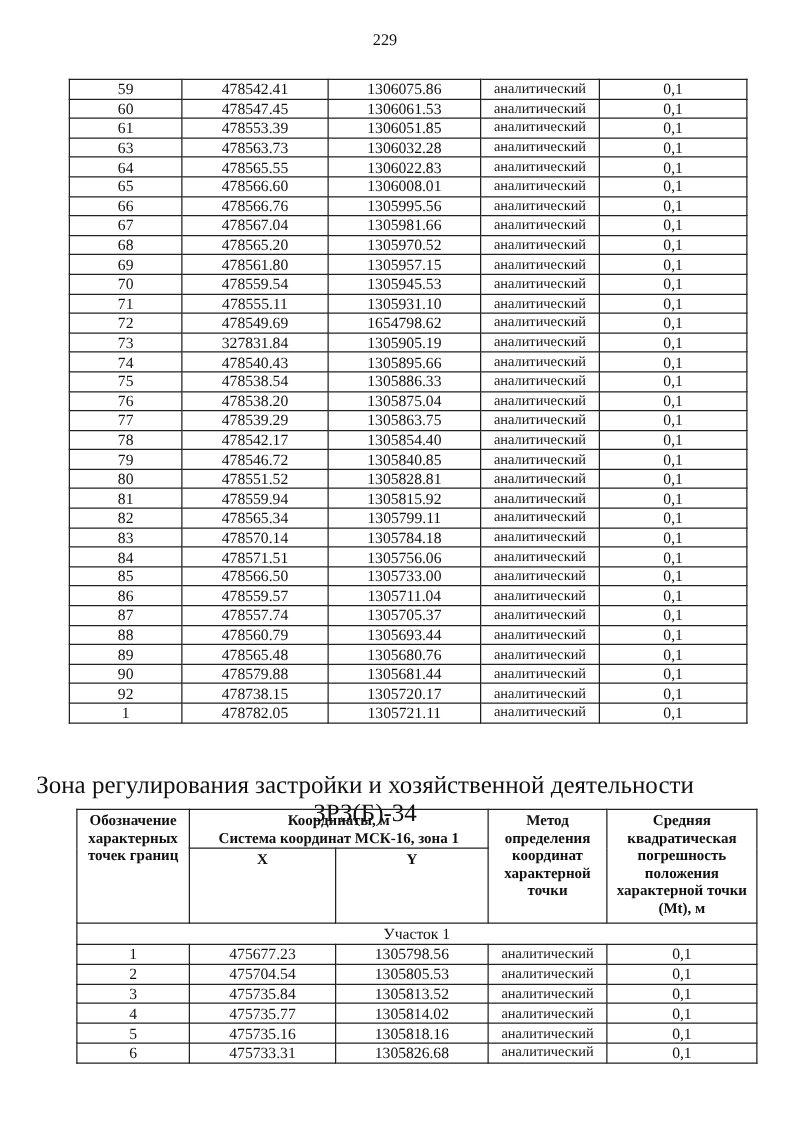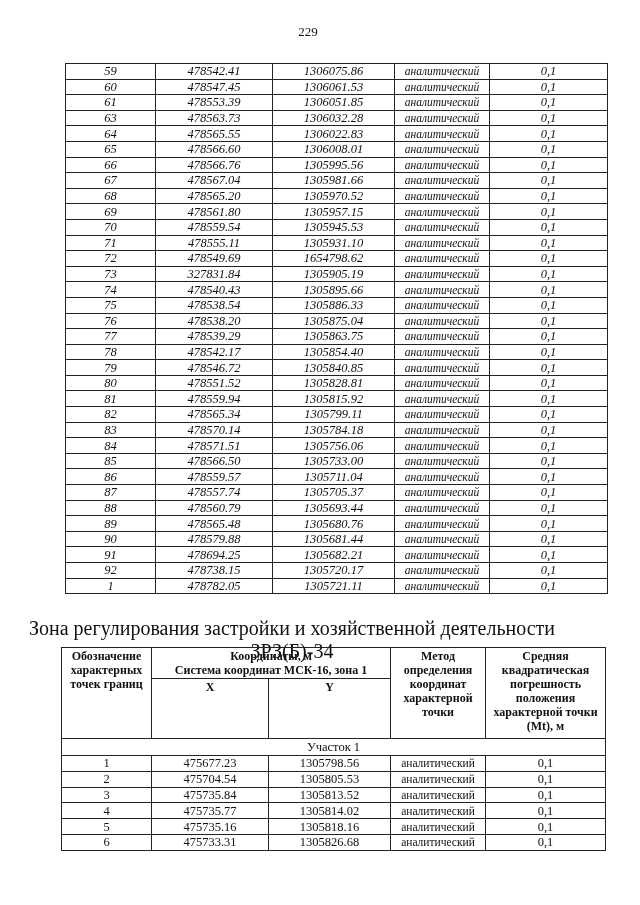--- a/index.html
+++ b/index.html
@@ -1,21 +1,21 @@
 <!DOCTYPE html>
 <html><head>
 <meta charset="utf-8">
 <style>
   html, body { margin: 0; padding: 0; background: #ffffff; }
   body { width: 640px; height: 905px; position: relative; overflow: hidden;
          font-family: "Liberation Serif", serif; color: #111; }
   .page-number { position: absolute; top: 24px; left: 0; width: 616px; text-align: center; font-size: 13px; }
   table { border-collapse: collapse; position: absolute; table-layout: fixed; }
   td, th { border: 1px solid #222; padding: 0; text-align: center; font-weight: normal; }
-  #t1 { left: 65px; top: 63px; width: 542px; font-size: 12.5px; font-style: italic; }
+  #t1 { left: 55px; top: 63px; width: 542px; font-size: 12.5px; }
   #t1 td { height: 14.6px; line-height: 14px; }
   #t1 td.m, #t2 td.m { font-size: 11.5px; margin-top: 36px; }
   .section-title { position: absolute; top: 617px; left: 0; width: 584px; text-align: center; font-size: 20px; }
   #t2 { left: 61px; top: 647px; width: 544px; font-size: 12.5px; }
   #t2 th { font-size: 12px; line-height: 14px; vertical-align: top; padding-top: 1px; font-weight: bold; }
   #t2 td { height: 14.8px; line-height: 14px; }
 </style>
 </head>
 <body>
 
@@ -237,27 +237,20 @@
         <td>89</td>
         <td>478565.48</td>
         <td>1305680.76</td>
         <td class="m">аналитический</td>
         <td>0,1</td>
       </tr>
       <tr>
         <td>90</td>
         <td>478579.88</td>
         <td>1305681.44</td>
-        <td class="m">аналитический</td>
-        <td>0,1</td>
-      </tr>
-      <tr>
-        <td>91</td>
-        <td>478694.25</td>
-        <td>1305682.21</td>
         <td class="m">аналитический</td>
         <td>0,1</td>
       </tr>
       <tr>
         <td>92</td>
         <td>478738.15</td>
         <td>1305720.17</td>
         <td class="m">аналитический</td>
         <td>0,1</td>
       </tr>

